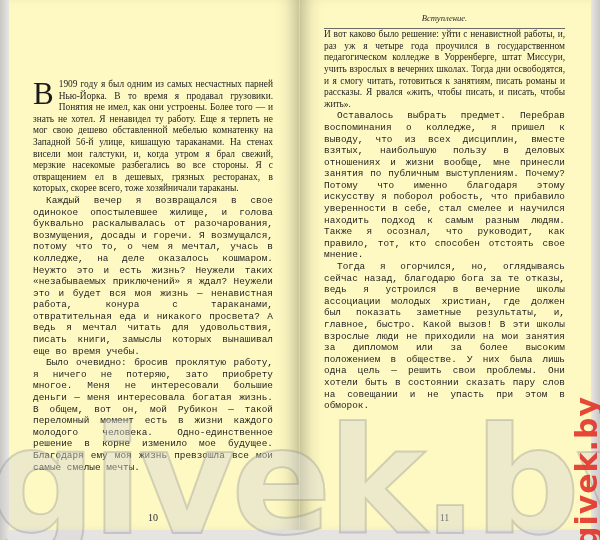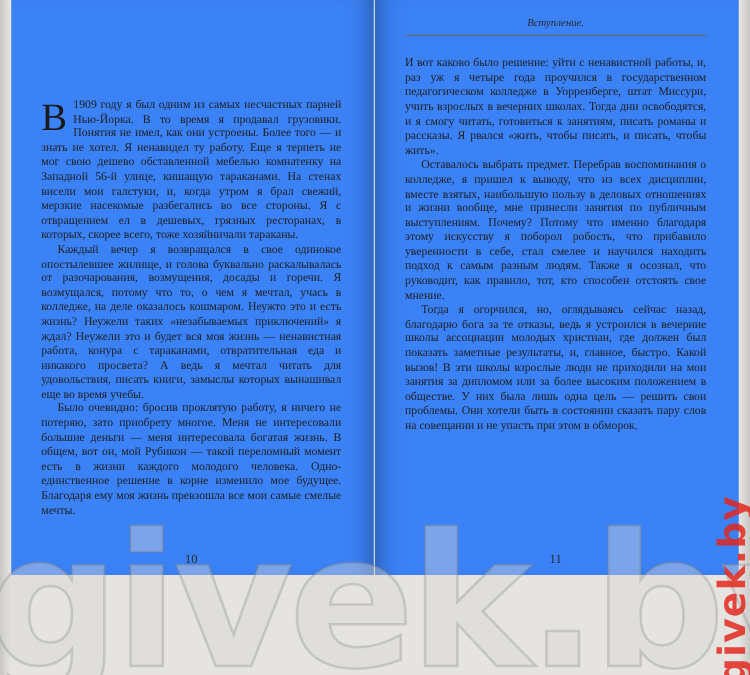--- a/index.html
+++ b/index.html
@@ -18,22 +18,22 @@
   }
   .edge-left  { left: 0;  background: linear-gradient(90deg,#c9c7c4,#e8e6e3); }
   .edge-right { right: 0; background: linear-gradient(270deg,#c9c7c4,#e8e6e3); }
 
   .pages {
     position: absolute; left: 9px; top: 0;
     width: 582px; height: 540px;
     display: flex; z-index: 2;
   }
   .page {
-    width: 291px; height: 460px;
-    background: #3b82f6;
+    width: 291px; height: 530px;
+    background: #fef9c3;
     position: relative;
     box-sizing: border-box;
     color: #1e1e1e;
   }
   .page.left  {
     box-shadow: inset -16px 0 20px -14px rgba(0,0,0,0.35);
     border-right: 1px solid #d6d4d0;
   }
   .page.right {
     box-shadow: inset 16px 0 20px -14px rgba(0,0,0,0.35);
@@ -59,24 +59,24 @@
     height: 0;
   }
 
   .body-text {
     font-size: 9.4px;
     line-height: 11.6px;
     text-align: justify;
     color: #1e1e1e;
   }
   .body-text p { margin: 0; }
-  .body-text p.indent { text-indent: 13px; }
+  .body-text p.indent { text-indent: 13px; font-family: Liberation Mono, monospace; }
 
   .left .body-text { margin-top: 79px; }
-  .right .body-text { margin-top: 17px; }
+  .right .body-text { }
 
   .dropcap {
     float: left;
     font-size: 31px;
     line-height: 26px;
     padding: 2px 5px 0 0;
     color: #1a1a1a;
   }
 
   .page-number {

